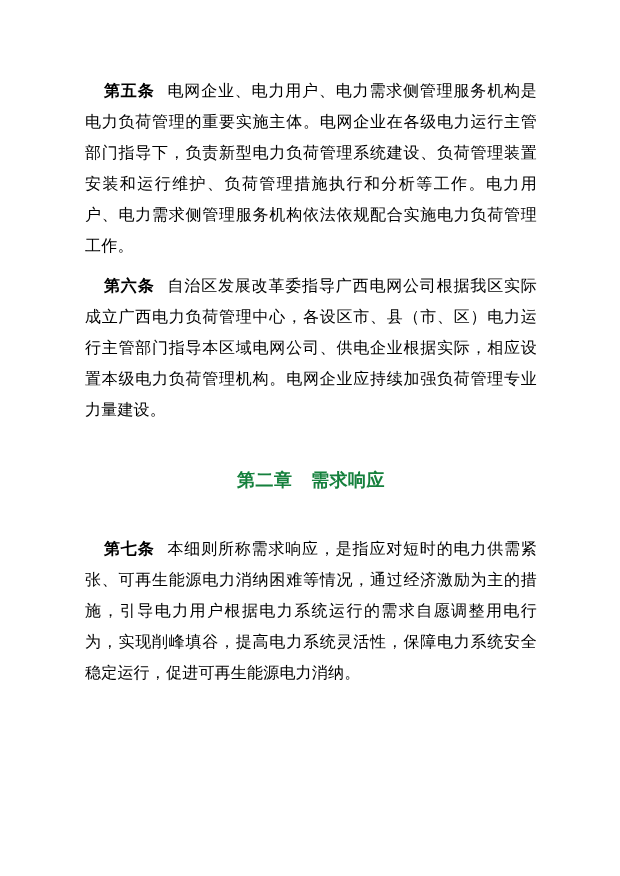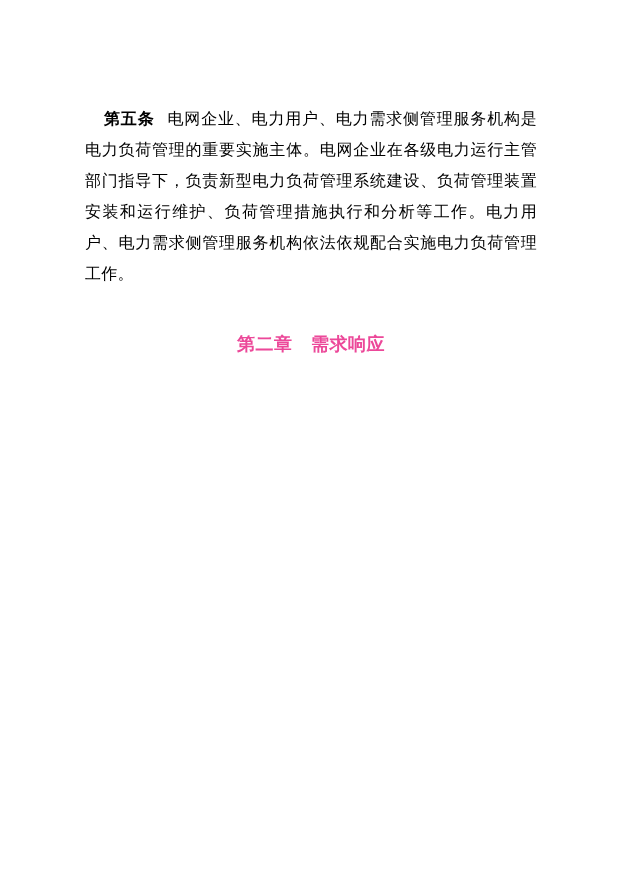--- a/index.html
+++ b/index.html
@@ -17,21 +17,20 @@
     height: 876px;
     background: #ffffff;
     overflow: hidden;
   }
   .content {
     position: absolute;
     left: 85px;
     top: 75px;
     width: 452px;
     color: #000000;
-    margin-top: 28px;
   }
   .para {
     font-family: "Liberation Serif", "DejaVu Serif", serif;
     font-size: 16px;
     line-height: 31px;
     text-align: justify;
     text-indent: 19px;
     margin: 0 0 9px 0;
     letter-spacing: 0.2px;
   }
@@ -41,30 +40,32 @@
   }
   .chapter {
     font-family: "Liberation Sans", "DejaVu Sans", sans-serif;
     font-size: 18px;
     font-weight: bold;
     text-align: center;
     text-indent: 0;
     line-height: 31px;
     margin: 40px 0 37px 0;
     letter-spacing: 0.5px;
-    color: #ec4899;
+    color: #15803d;
   }
 </style>
 </head>
 <body>
 
 <div class="page">
   <div class="content">
 
     <p class="para"><span class="article-label">第五条</span><span>电网企业、电力用户、电力需求侧管理服务机构是电力负荷管理的重要实施主体。电网企业在各级电力运行主管部门指导下，负责新型电力负荷管理系统建设、负荷管理装置安装和运行维护、负荷管理措施执行和分析等工作。电力用户、电力需求侧管理服务机构依法依规配合实施电力负荷管理工作。</span></p>
 
+    <p class="para"><span class="article-label">第六条</span><span>自治区发展改革委指导广西电网公司根据我区实际成立广西电力负荷管理中心，各设区市、县（市、区）电力运行主管部门指导本区域电网公司、供电企业根据实际，相应设置本级电力负荷管理机构。电网企业应持续加强负荷管理专业力量建设。</span></p>
 
     <h2 class="chapter">第二章　需求响应</h2>
 
+    <p class="para"><span class="article-label">第七条</span><span>本细则所称需求响应，是指应对短时的电力供需紧张、可再生能源电力消纳困难等情况，通过经济激励为主的措施，引导电力用户根据电力系统运行的需求自愿调整用电行为，实现削峰填谷，提高电力系统灵活性，保障电力系统安全稳定运行，促进可再生能源电力消纳。</span></p>
 
 
   </div>
 </div>
 
 </body></html>

